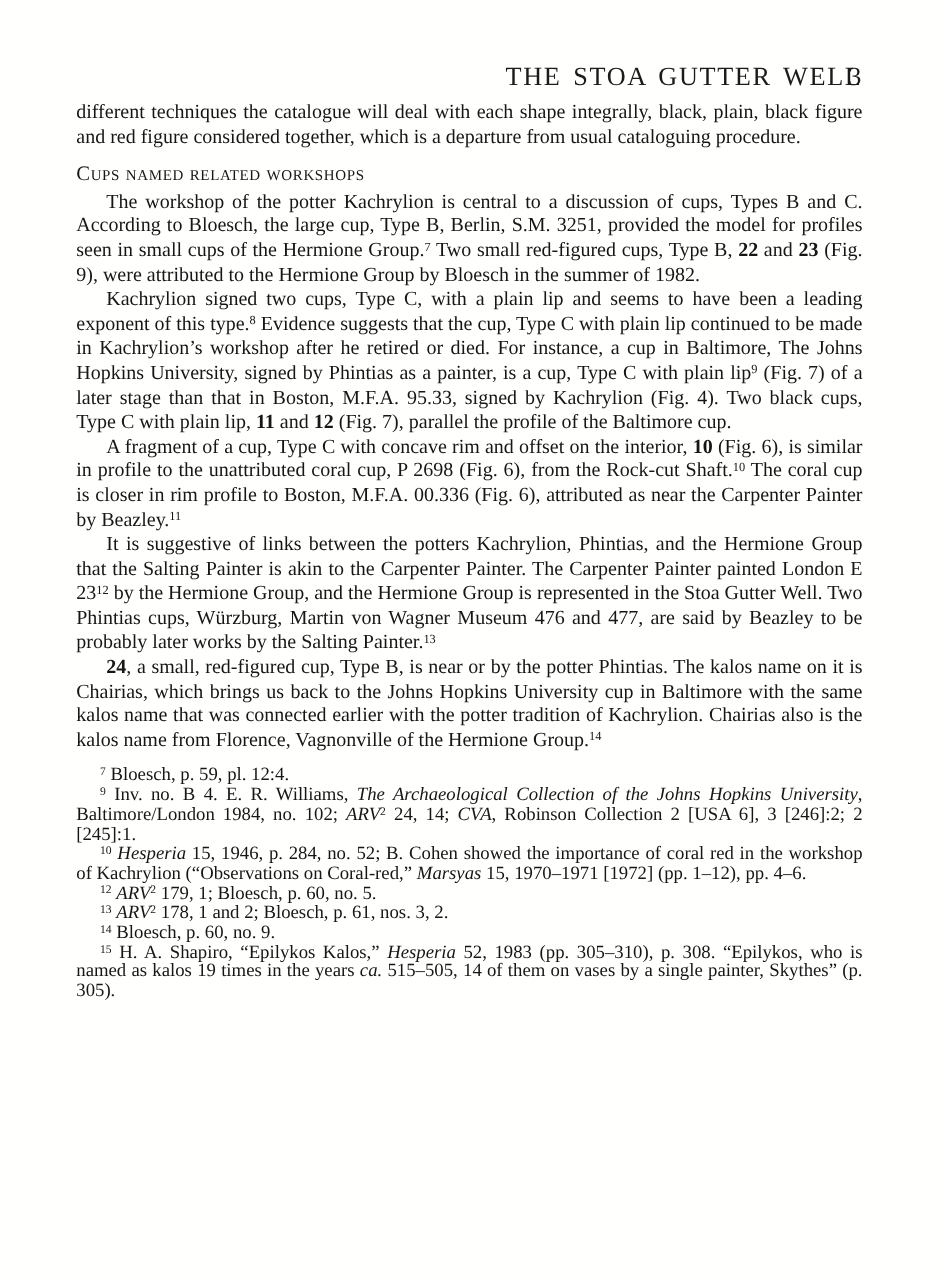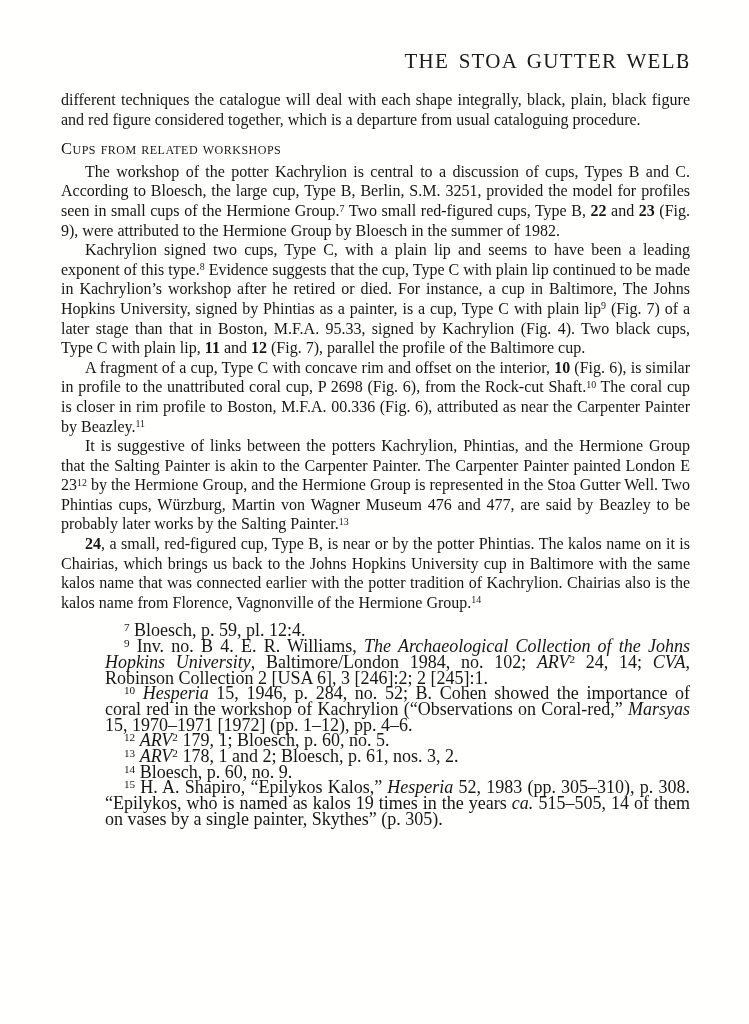--- a/index.html
+++ b/index.html
@@ -31,39 +31,38 @@
     word-spacing: 3px;
     color: #1b1b1b;
   }
   .page-number {
     position: absolute;
     right: 1px;
     top: 0;
     letter-spacing: 0;
   }
   .body-text {
-    margin-top: 19px;
+    margin-top: 9px;
     font-size: 16px;
     line-height: 19.6px;
     text-align: justify;
   }
   .para { margin: 0; }
   .para.indent { text-indent: 24px; }
   .section-heading {
     margin: 10px 0 3px 0;
     font-variant: small-caps;
     letter-spacing: 0.5px;
     font-size: 16.5px;
   }
   .footnotes {
     margin-top: 11px;
-    font-size: 18px;
+    font-size: 15px;
     line-height: 15.7px;
     text-align: justify;
-    margin-left: 44px;
   }
   .footnote { margin: 0; text-indent: 19px; }
   .bold { font-weight: 700; }
   .italic { font-style: italic; }
   sup {
     font-size: 0.62em;
     vertical-align: baseline;
     position: relative;
     top: -0.45em;
     line-height: 0;
@@ -73,21 +72,21 @@
 <body>
 
 <div class="page">
   <div class="content">
     <header class="running-header">
       <span class="running-head">THE STOA GUTTER WELL</span>
       <span class="page-number">3</span>
     </header>
     <main class="body-text">
         <p class="para"><span>different techniques the catalogue will deal with each shape integrally, black, plain, black figure and red figure considered together, which is a departure from usual cataloguing procedure.</span></p>
-        <div class="section-heading">Cups from related workshops</div>
+        <div class="section-heading">Cups named related workshops</div>
         <p class="para indent"><span>The workshop of the potter Kachrylion is central to a discussion of cups, Types B and C. According to Bloesch, the large cup, Type B, Berlin, S.M. 3251, provided the model for profiles seen in small cups of the Hermione Group.</span><sup>7</sup><span> Two small red-figured cups, Type B, </span><span class="bold">22</span><span> and </span><span class="bold">23</span><span> (Fig. 9), were attributed to the Hermione Group by Bloesch in the summer of 1982.</span></p>
         <p class="para indent"><span>Kachrylion signed two cups, Type C, with a plain lip and seems to have been a leading exponent of this type.</span><sup>8</sup><span> Evidence suggests that the cup, Type C with plain lip continued to be made in Kachrylion’s workshop after he retired or died. For instance, a cup in Baltimore, The Johns Hopkins University, signed by Phintias as a painter, is a cup, Type C with plain lip</span><sup>9</sup><span> (Fig. 7) of a later stage than that in Boston, M.F.A. 95.33, signed by Kachrylion (Fig. 4). Two black cups, Type C with plain lip, </span><span class="bold">11</span><span> and </span><span class="bold">12</span><span> (Fig. 7), parallel the profile of the Baltimore cup.</span></p>
         <p class="para indent"><span>A fragment of a cup, Type C with concave rim and offset on the interior, </span><span class="bold">10</span><span> (Fig. 6), is similar in profile to the unattributed coral cup, P 2698 (Fig. 6), from the Rock-cut Shaft.</span><sup>10</sup><span> The coral cup is closer in rim profile to Boston, M.F.A. 00.336 (Fig. 6), attributed as near the Carpenter Painter by Beazley.</span><sup>11</sup></p>
         <p class="para indent"><span>It is suggestive of links between the potters Kachrylion, Phintias, and the Hermione Group that the Salting Painter is akin to the Carpenter Painter. The Carpenter Painter painted London E 23</span><sup>12</sup><span> by the Hermione Group, and the Hermione Group is represented in the Stoa Gutter Well. Two Phintias cups, Würzburg, Martin von Wagner Museum 476 and 477, are said by Beazley to be probably later works by the Salting Painter.</span><sup>13</sup></p>
         <p class="para indent"><span class="bold">24</span><span>, a small, red-figured cup, Type B, is near or by the potter Phintias. The kalos name on it is Chairias, which brings us back to the Johns Hopkins University cup in Baltimore with the same kalos name that was connected earlier with the potter tradition of Kachrylion. Chairias also is the kalos name from Florence, Vagnonville of the Hermione Group.</span><sup>14</sup></p>
       </main>
     <section class="footnotes">
         <p class="footnote"><sup>7</sup> <span>Bloesch, p. 59, pl. 12:4.</span></p>
         <p class="footnote"><sup>9</sup> <span>Inv. no. B 4. E. R. Williams, </span><span class="italic">The Archaeological Collection of the Johns Hopkins University</span><span>, Baltimore/London 1984, no. 102; </span><span class="italic">ARV</span><sup>2</sup><span> 24, 14; </span><span class="italic">CVA</span><span>, Robinson Collection 2 [USA 6], 3 [246]:2; 2 [245]:1.</span></p>
         <p class="footnote"><sup>10</sup> <span class="italic">Hesperia</span><span> 15, 1946, p. 284, no. 52; B. Cohen showed the importance of coral red in the workshop of Kachrylion (“Observations on Coral-red,” </span><span class="italic">Marsyas</span><span> 15, 1970–1971 [1972] (pp. 1–12), pp. 4–6.</span></p>

